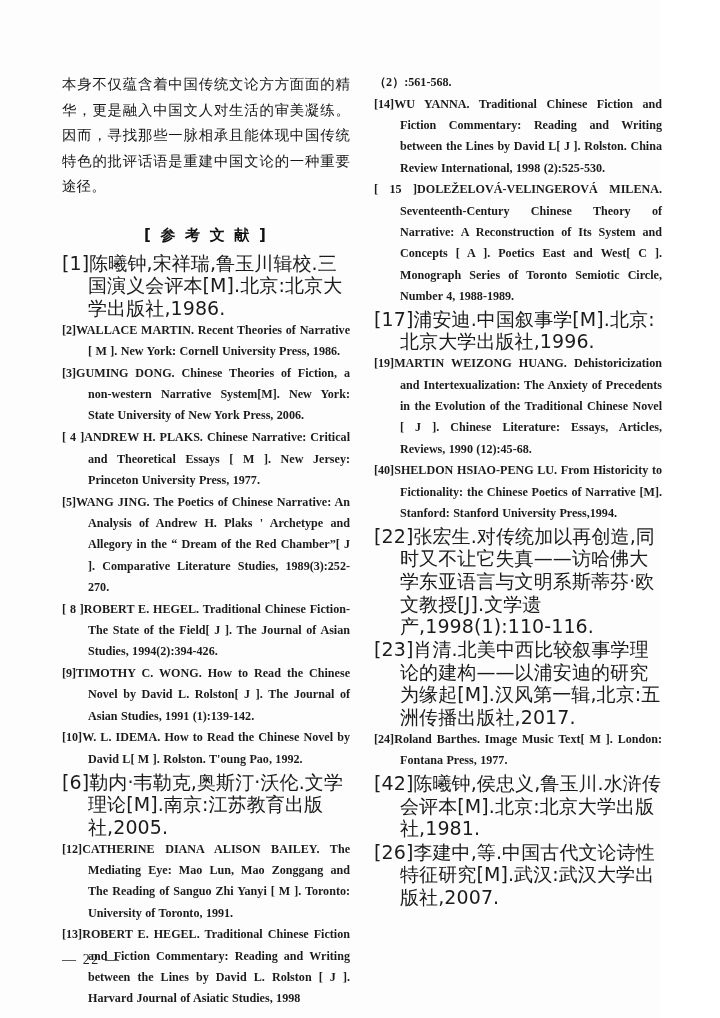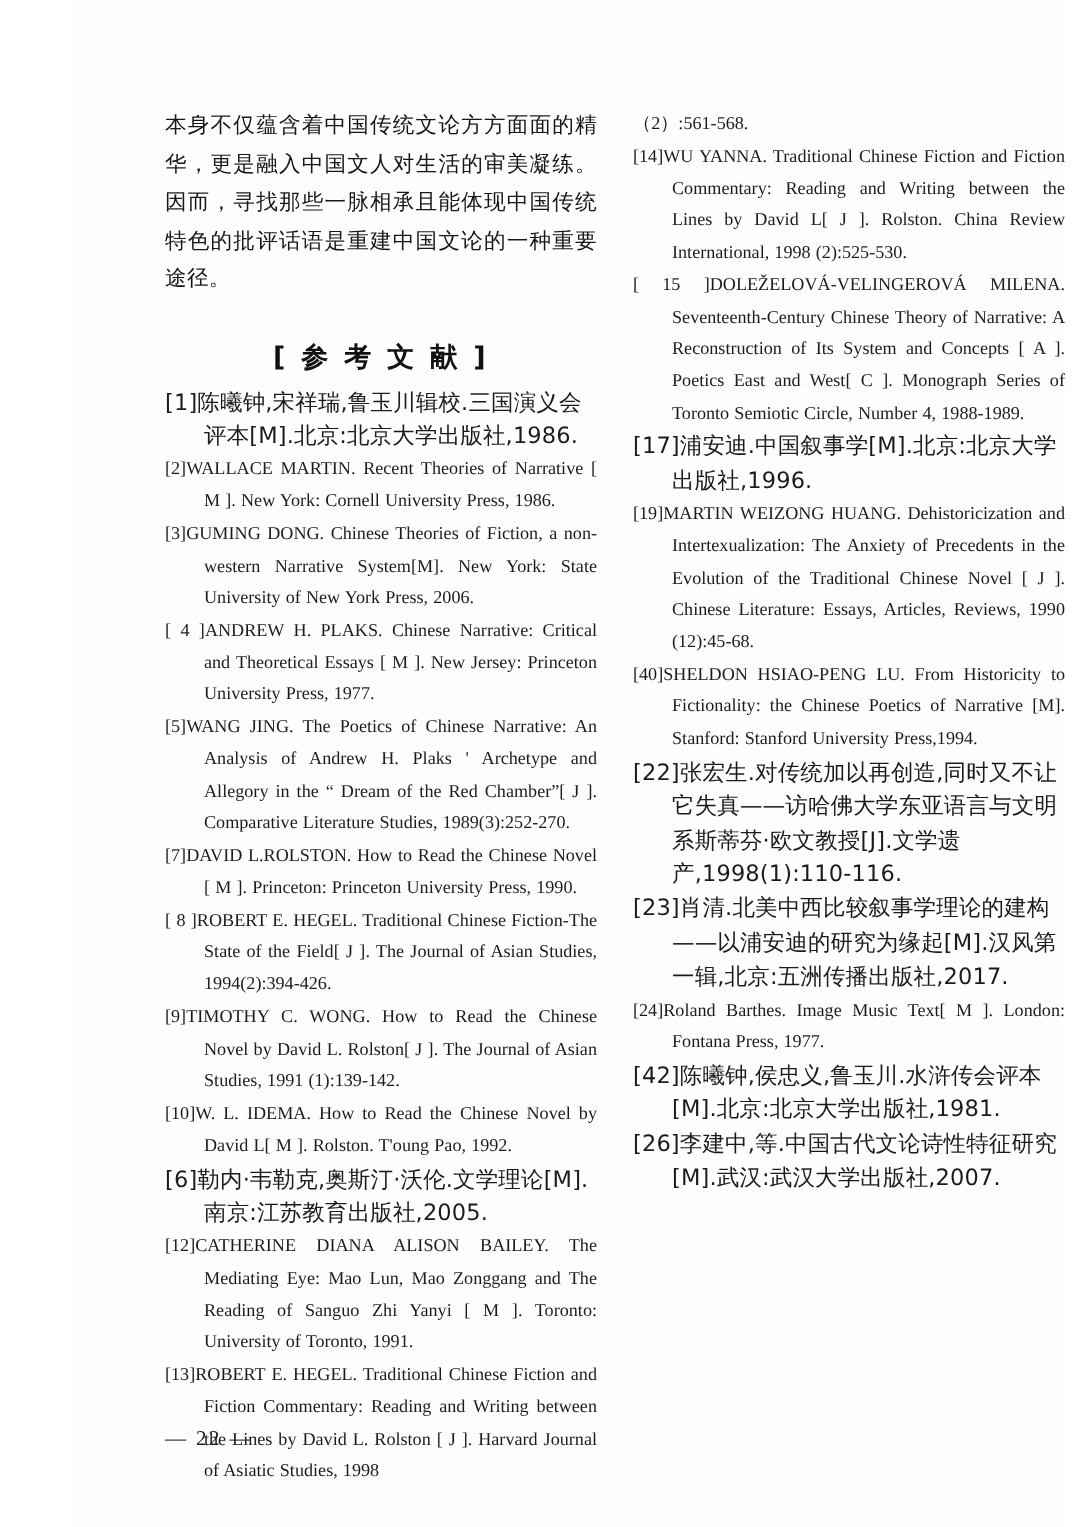--- a/index.html
+++ b/index.html
@@ -15,21 +15,20 @@
     color: #1b1b1b;
     overflow: hidden;
   }
 
   .page {
     position: absolute;
     left: 0; top: 0;
     width: 660px;
     height: 1018px;
     background: #fdfdfd;
-    margin-left: 48px;
   }
 
   
   .columns {
     position: absolute;
     left: 62px;
     top: 72px;
     width: 600px;
     display: flex;
     flex-direction: row;
@@ -50,21 +49,21 @@
     color: #161616;
     margin: 0;
   }
 
   
   .ref-heading {
     margin-top: 26px;
     margin-bottom: 7px;
     text-align: center;
     font-family: "DejaVu Sans", "Liberation Sans", sans-serif;
-    font-size: 18px;
+    font-size: 15px;
     font-weight: bold;
     letter-spacing: 2.2px;
     color: #111;
   }
 
   
   .ref-list {
     list-style: none;
     margin: 0;
     padding: 0;
@@ -75,27 +74,28 @@
     text-align: justify;
     padding-left: 26px;
     text-indent: -26px;
     margin: 0 0 0.5px 0;
     color: #1b1b1b;
     word-spacing: 0.4px;
   }
   
   .ref.cjk {
     font-family: "DejaVu Sans", "Liberation Sans", sans-serif;
-    font-size: 15px;
+    font-size: 19px;
     line-height: 22.6px;
     letter-spacing: 0.1px;
     text-align: left;
   }
   .ref.latin {
     font-family: "Liberation Serif", "DejaVu Serif", serif;
+    font-weight: bold;
   }
   .ref .num {
     white-space: nowrap;
   }
 
   
   .folio {
     position: absolute;
     left: 62px;
     top: 952px;
@@ -117,21 +117,20 @@
       <p class="body-para">本身不仅蕴含着中国传统文论方方面面的精华，更是融入中国文人对生活的审美凝练。因而，寻找那些一脉相承且能体现中国传统特色的批评话语是重建中国文论的一种重要途径。</p>
 
       <div class="ref-heading">[ 参 考 文 献 ]</div>
 
       <ol class="ref-list">
           <li class="ref cjk"><span class="num">[1]</span><span>陈曦钟,宋祥瑞,鲁玉川辑校.三国演义会评本[M].北京:北京大学出版社,1986.</span></li>
           <li class="ref latin"><span class="num">[2]</span><span>WALLACE MARTIN. Recent Theories of Narrative [ M ]. New York: Cornell University Press, 1986.</span></li>
           <li class="ref latin"><span class="num">[3]</span><span>GUMING DONG. Chinese Theories of Fiction, a non-western Narrative System[M]. New York: State University of New York Press, 2006.</span></li>
           <li class="ref latin"><span class="num">[ 4 ]</span><span>ANDREW H. PLAKS. Chinese Narrative: Critical and Theoretical Essays [ M ]. New Jersey: Princeton University Press, 1977.</span></li>
           <li class="ref latin"><span class="num">[5]</span><span>WANG JING. The Poetics of Chinese Narrative: An Analysis of Andrew H. Plaks ' Archetype and Allegory in the “ Dream of the Red Chamber”[ J ]. Comparative Literature Studies, 1989(3):252-270.</span></li>
-          <li class="ref latin"><span class="num">[7]</span><span>DAVID L.ROLSTON. How to Read the Chinese Novel [ M ]. Princeton: Princeton University Press, 1990.</span></li>
           <li class="ref latin"><span class="num">[ 8 ]</span><span>ROBERT E. HEGEL. Traditional Chinese Fiction-The State of the Field[ J ]. The Journal of Asian Studies, 1994(2):394-426.</span></li>
           <li class="ref latin"><span class="num">[9]</span><span>TIMOTHY C. WONG. How to Read the Chinese Novel by David L. Rolston[ J ]. The Journal of Asian Studies, 1991 (1):139-142.</span></li>
           <li class="ref latin"><span class="num">[10]</span><span>W. L. IDEMA. How to Read the Chinese Novel by David L[ M ]. Rolston. T'oung Pao, 1992.</span></li>
           <li class="ref cjk"><span class="num">[6]</span><span>勒内·韦勒克,奥斯汀·沃伦.文学理论[M].南京:江苏教育出版社,2005.</span></li>
           <li class="ref latin"><span class="num">[12]</span><span>CATHERINE DIANA ALISON BAILEY. The Mediating Eye: Mao Lun, Mao Zonggang and The Reading of Sanguo Zhi Yanyi [ M ]. Toronto: University of Toronto, 1991.</span></li>
           <li class="ref latin"><span class="num">[13]</span><span>ROBERT E. HEGEL. Traditional Chinese Fiction and Fiction Commentary: Reading and Writing between the Lines by David L. Rolston [ J ]. Harvard Journal of Asiatic Studies, 1998</span></li>
         </ol>
     </div>
 
     <div class="col">

